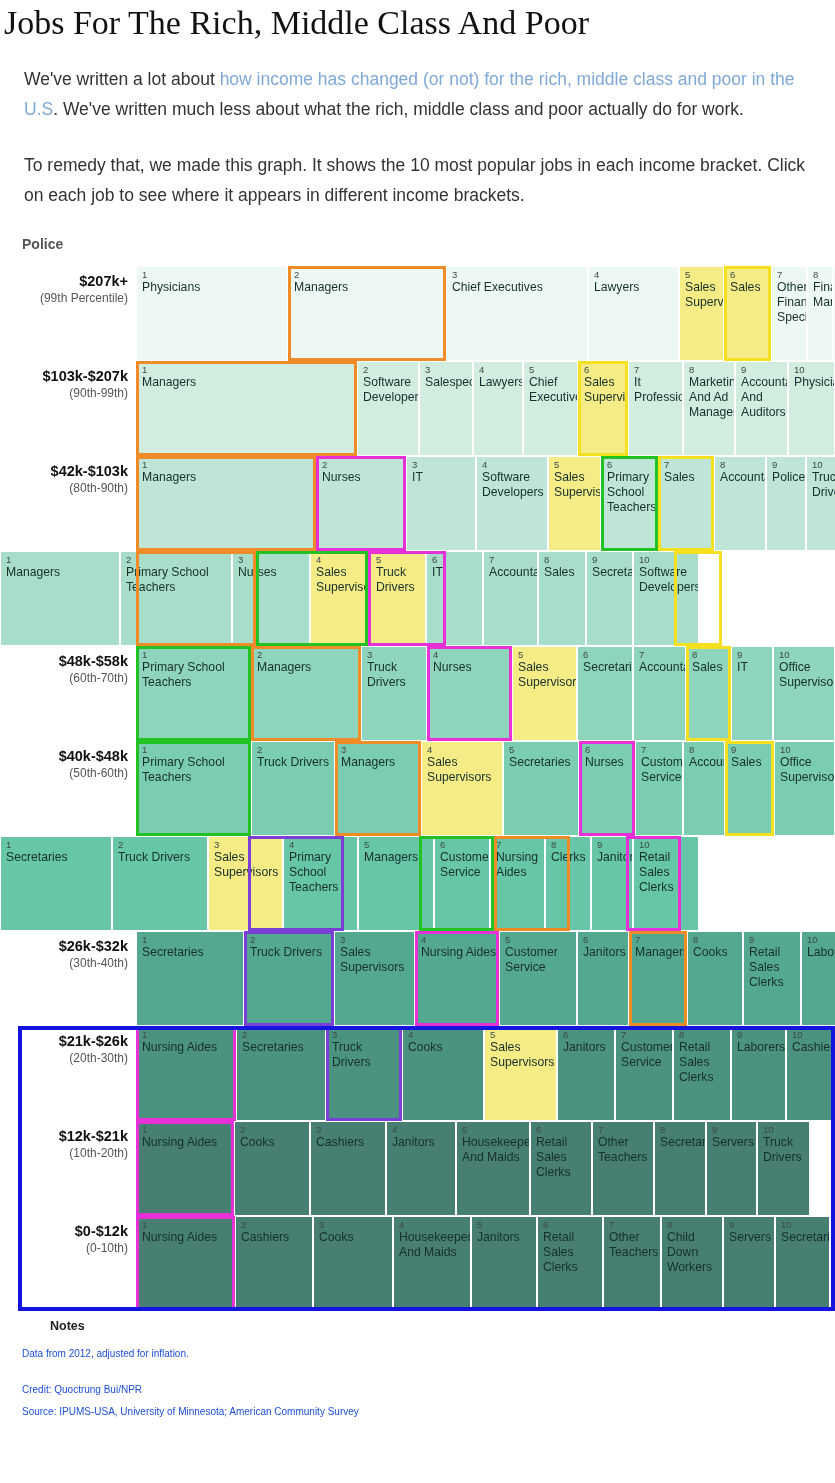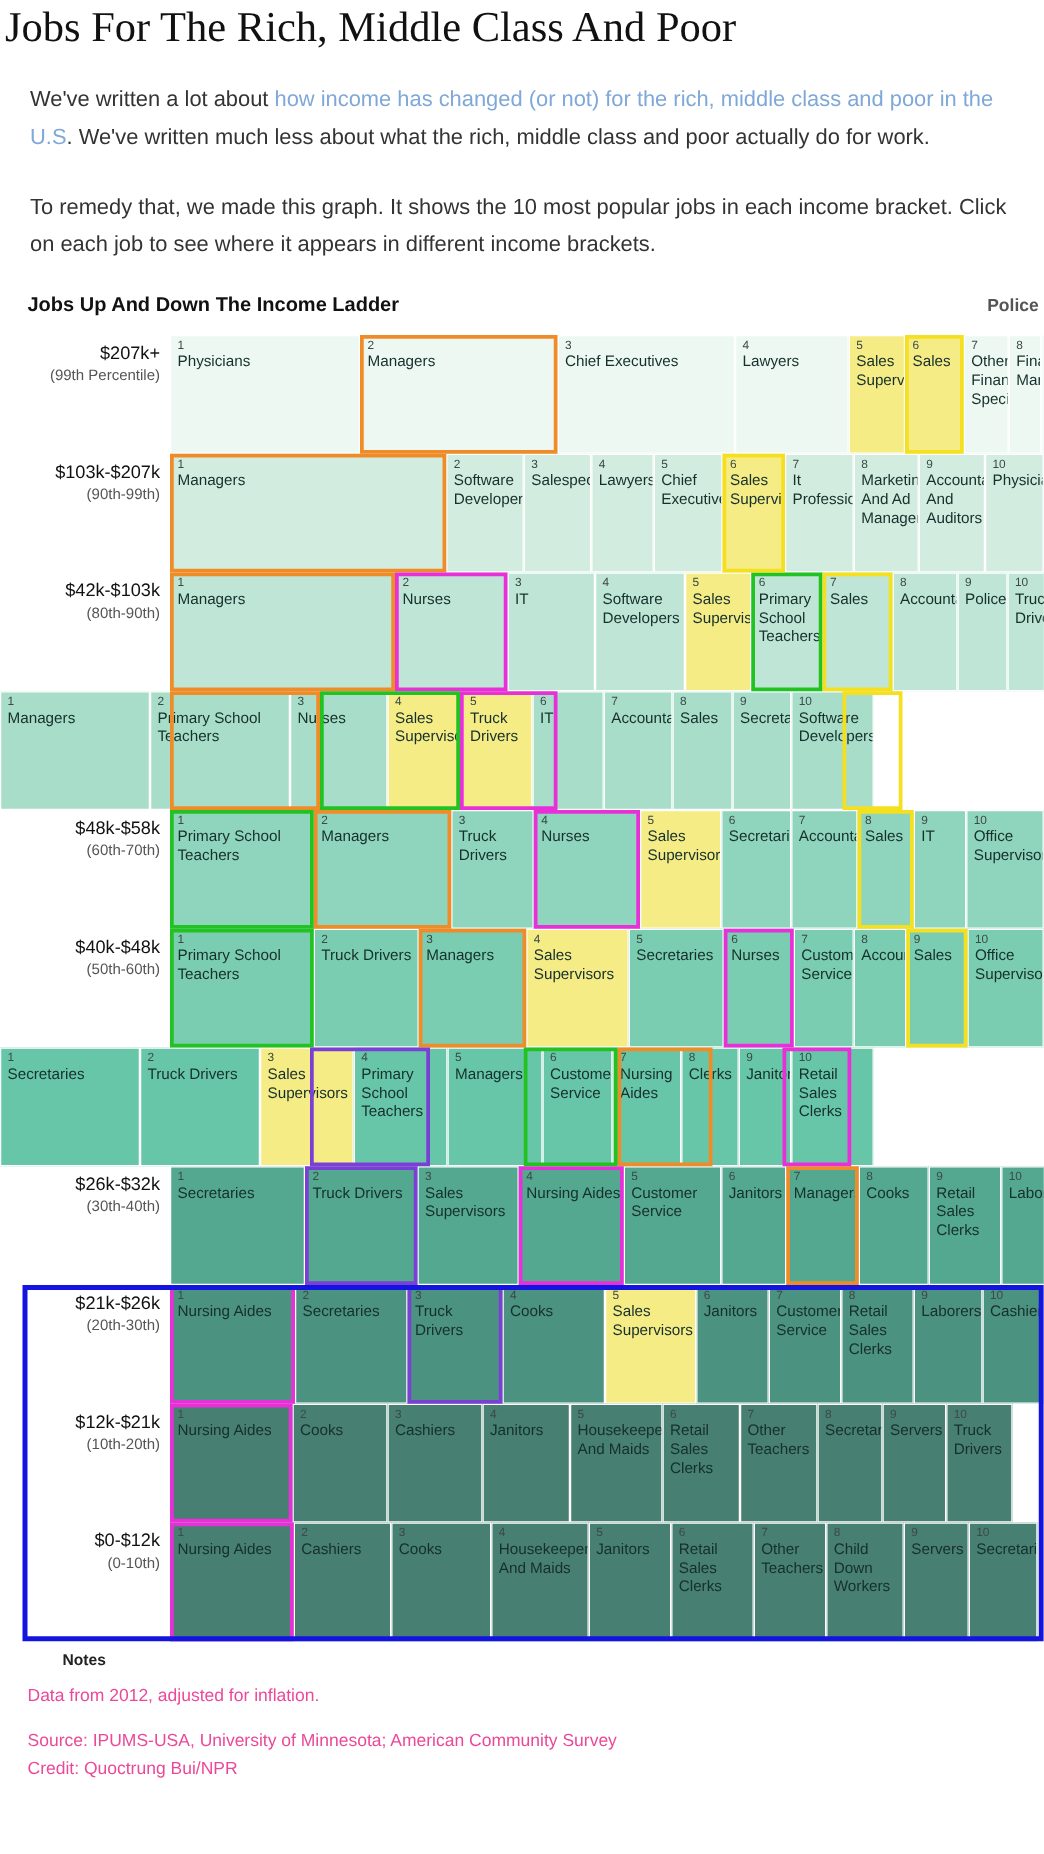--- a/index.html
+++ b/index.html
@@ -70,21 +70,21 @@
   .axis {
     width: 136px;
     flex: 0 0 136px;
     text-align: right;
     padding-right: 8px;
     box-sizing: border-box;
     padding-top: 6px;
   }
   .axis .amount {
     font-size: 14.5px;
-    font-weight: normal;
+    font-weight: bold;
     color: #111;
     line-height: 18px;
     white-space: nowrap;
   }
   .axis .pct {
     font-size: 12px;
     color: #555;
     line-height: 16px;
     white-space: nowrap;
   }
@@ -129,40 +129,39 @@
     margin-top: 8px;
   }
   .notes-title {
     font-size: 12.5px;
     font-weight: bold;
     color: #222;
     margin-bottom: 10px;
     margin-left: 28px;
   }
   .notes-line {
-    font-size: 14px;
-    color: #ec4899;
+    font-size: 10px;
+    color: #1d4ed8;
     line-height: 22px;
   }
   .notes-gap { height: 14px; }
 </style>
 </head>
 <body>
 
 <div class="page">
 
   <h1 class="headline">Jobs For The Rich, Middle Class And Poor</h1>
 
   <div class="intro">
     <p><span>We've written a lot about </span><a href="#">how income has changed (or not) for the rich, middle class and poor in the U.S</a><span>. We've written much less about what the rich, middle class and poor actually do for work.</span></p>
     <p>To remedy that, we made this graph. It shows the 10 most popular jobs in each income bracket. Click on each job to see where it appears in different income brackets.</p>
   </div>
 
   <div class="chart-title-row">
-    <div class="chart-title">Jobs Up And Down The Income Ladder</div>
     <div class="legend-label">Police</div>
   </div>
 
   <div class="grid-wrap" id="grid">
       <div class="row">
         <div class="axis">
           <div class="amount">$207k+</div>
           <div class="pct">(99th Percentile)</div>
         </div>
         <div class="cells">
@@ -704,17 +703,17 @@
       <div class="hl" style="left: 248px; top: 570px; width: 96px; height: 95px; border: 3px solid rgb(122, 63, 212);"></div>
       <div class="hl" style="left: 244px; top: 665px; width: 90px; height: 95px; border: 3px solid rgb(122, 63, 212);"></div>
       <div class="hl" style="left: 326px; top: 760px; width: 76px; height: 95px; border: 3px solid rgb(122, 63, 212);"></div>
       <div class="hl" style="left: 18px; top: 760px; width: 817px; height: 285px; border: 4px solid rgb(20, 20, 224);"></div>
     </div>
 
   <div class="notes">
     <div class="notes-title">Notes</div>
     <div class="notes-line">Data from 2012, adjusted for inflation.</div>
     <div class="notes-gap"></div>
+    <div class="notes-line">Credit: Quoctrung Bui/NPR</div>
     <div class="notes-line">Source: IPUMS-USA, University of Minnesota; American Community Survey</div>
-    <div class="notes-line">Credit: Quoctrung Bui/NPR</div>
   </div>
 
 </div>
 
 </body></html>

